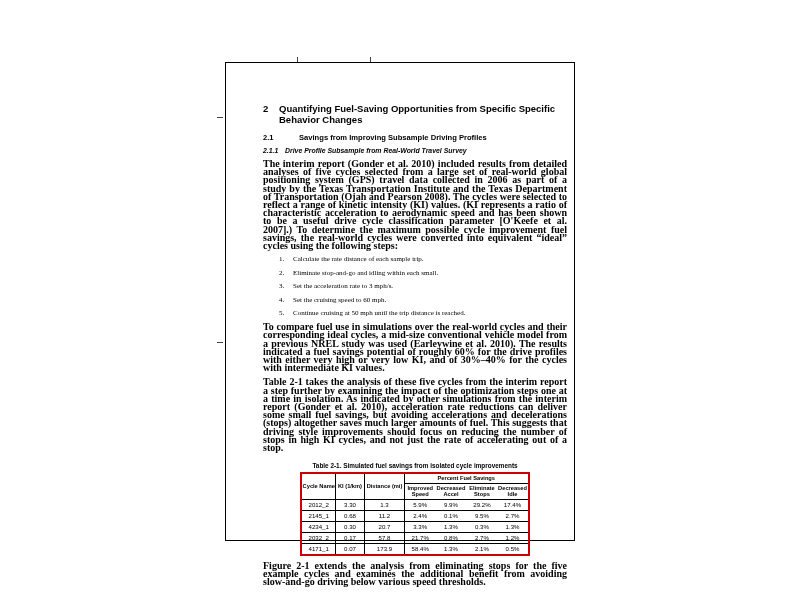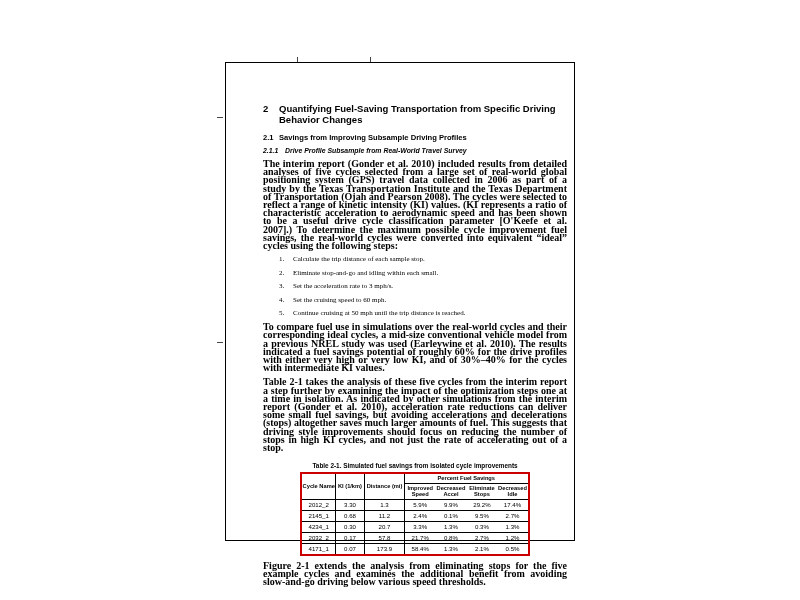--- a/index.html
+++ b/index.html
@@ -20,21 +20,21 @@
 
   .h1 {
     font-family: "Liberation Sans", sans-serif; font-weight: bold;
     font-size: 9.5px; line-height: 11px; display: flex;
   }
   .h1 .num { width: 16px; flex: none; }
   .h2 {
     font-family: "Liberation Sans", sans-serif; font-weight: bold;
     font-size: 7.6px; line-height: 9px; display: flex; margin-top: 8px;
   }
-  .h2 .num { width: 16px; flex: none; }
+  .h2 .num { width: 36px; flex: none; }
   .h3 {
     font-family: "Liberation Sans", sans-serif; font-weight: bold; font-style: italic;
     font-size: 6.9px; line-height: 8px; display: flex; margin-top: 5px;
   }
   .h3 .num { width: 22px; flex: none; }
 
   .para {
     font-size: 10px; line-height: 8.2px; text-align: justify; margin-top: 5px; font-weight: bold;
   }
   .para.p2 { margin-top: 6px; }
@@ -75,39 +75,39 @@
 </style>
 </head>
 <body>
 
 <div class="doc-page">
 
   <div class="content">
 
     <div class="h1">
       <span class="num">2</span>
-      <span>Quantifying Fuel-Saving Transportation from Specific Driving Behavior Changes</span>
+      <span>Quantifying Fuel-Saving Opportunities from Specific Specific Behavior Changes</span>
     </div>
 
     <div class="h2">
       <span class="num">2.1</span>
       <span>Savings from Improving Subsample Driving Profiles</span>
     </div>
 
     <div class="h3">
       <span class="num">2.1.1</span>
       <span>Drive Profile Subsample from Real-World Travel Survey</span>
     </div>
 
     <div class="para">The interim report (Gonder et al. 2010) included results from detailed analyses of five cycles selected from a large set of real-world global positioning system (GPS) travel data collected in 2006 as part of a study by the Texas Transportation Institute and the Texas Department of Transportation (Ojah and Pearson 2008). The cycles were selected to reflect a range of kinetic intensity (KI) values. (KI represents a ratio of characteristic acceleration to aerodynamic speed and has been shown to be a useful drive cycle classification parameter [O'Keefe et al. 2007].) To determine the maximum possible cycle improvement fuel savings, the real-world cycles were converted into equivalent “ideal” cycles using the following steps:</div>
 
     <div class="steps">
       <div class="step">
         <span class="snum">1.</span>
-        <span>Calculate the trip distance of each sample stop.</span>
+        <span>Calculate the rate distance of each sample trip.</span>
       </div>
       <div class="step">
         <span class="snum">2.</span>
         <span>Eliminate stop-and-go and idling within each small.</span>
       </div>
       <div class="step">
         <span class="snum">3.</span>
         <span>Set the acceleration rate to 3 mph/s.</span>
       </div>
       <div class="step">

